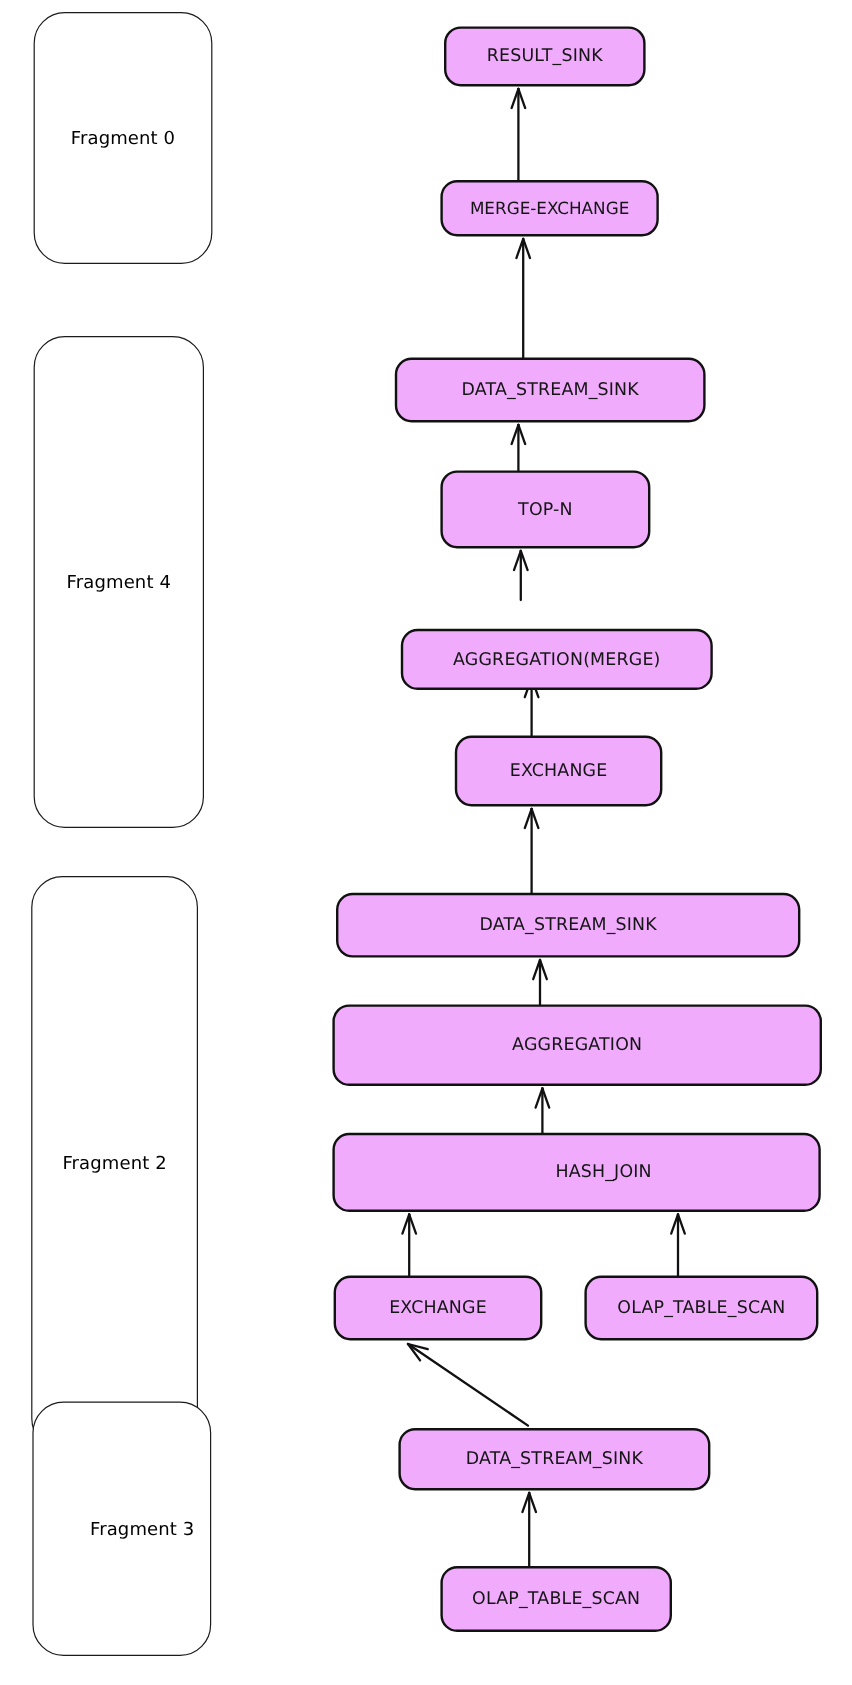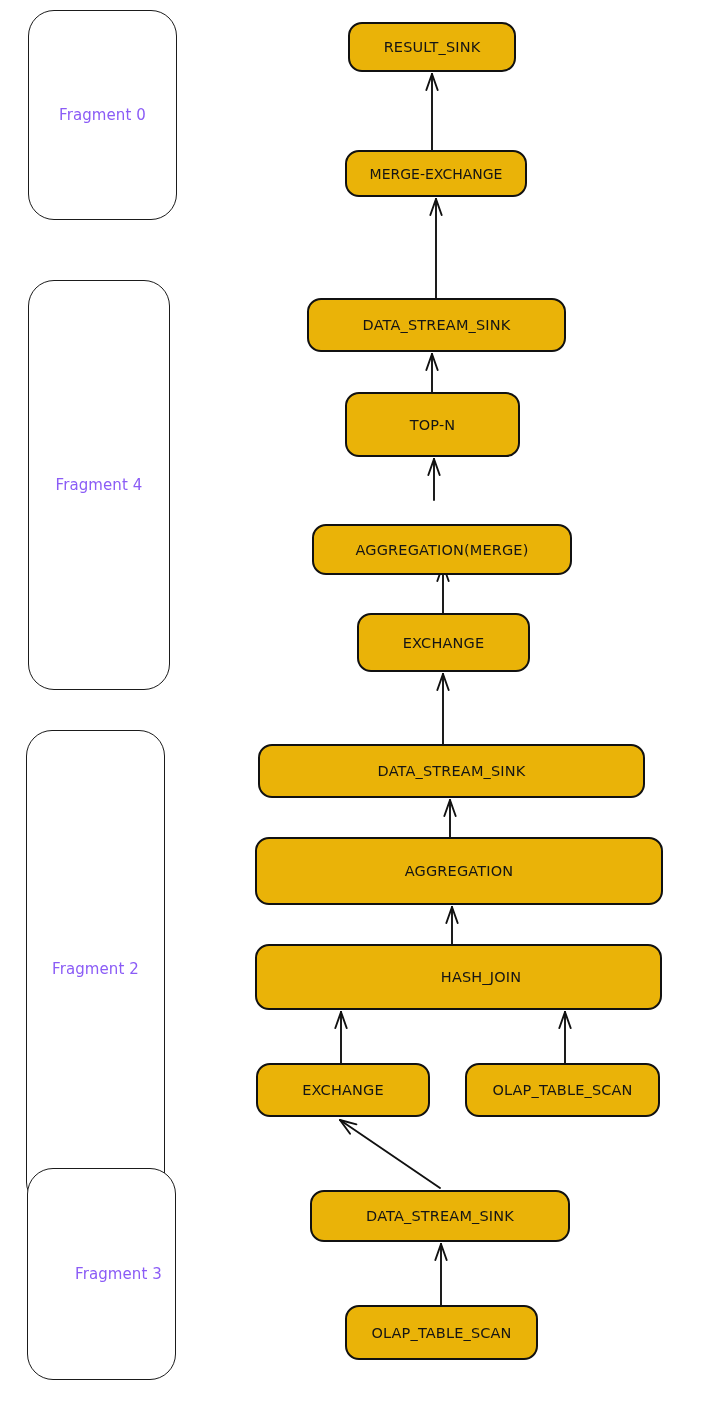--- a/index.html
+++ b/index.html
@@ -23,35 +23,36 @@
     border: 1.6px solid #1b1b1b;
     border-radius: 26px;
     background: #ffffff;
     display: flex;
     align-items: center;
     justify-content: center;
   }
   .fragment-label {
     font-family: "DejaVu Sans", "Liberation Sans", sans-serif;
     font-size: 15px;
-    color: #8b5cf6;
+    color: #000000;
     letter-spacing: 0.1px;
     white-space: nowrap;
   }
   
   .node {
     position: absolute;
     box-sizing: border-box;
     border: 2.1px solid #111111;
     border-radius: 14px;
-    background: #eab308;
+    background: #f0abfc;
     display: flex;
     align-items: center;
     justify-content: center;
     z-index: 3;
+    margin-left: 22px;
   }
   .node-label {
     font-family: "DejaVu Sans", "Liberation Sans", sans-serif;
     font-size: 14.5px;
     color: #151515;
     letter-spacing: 0.15px;
     white-space: nowrap;
   }
   .node.tight .node-label { font-size: 14px; letter-spacing: 0px; text-align: right; }
   

